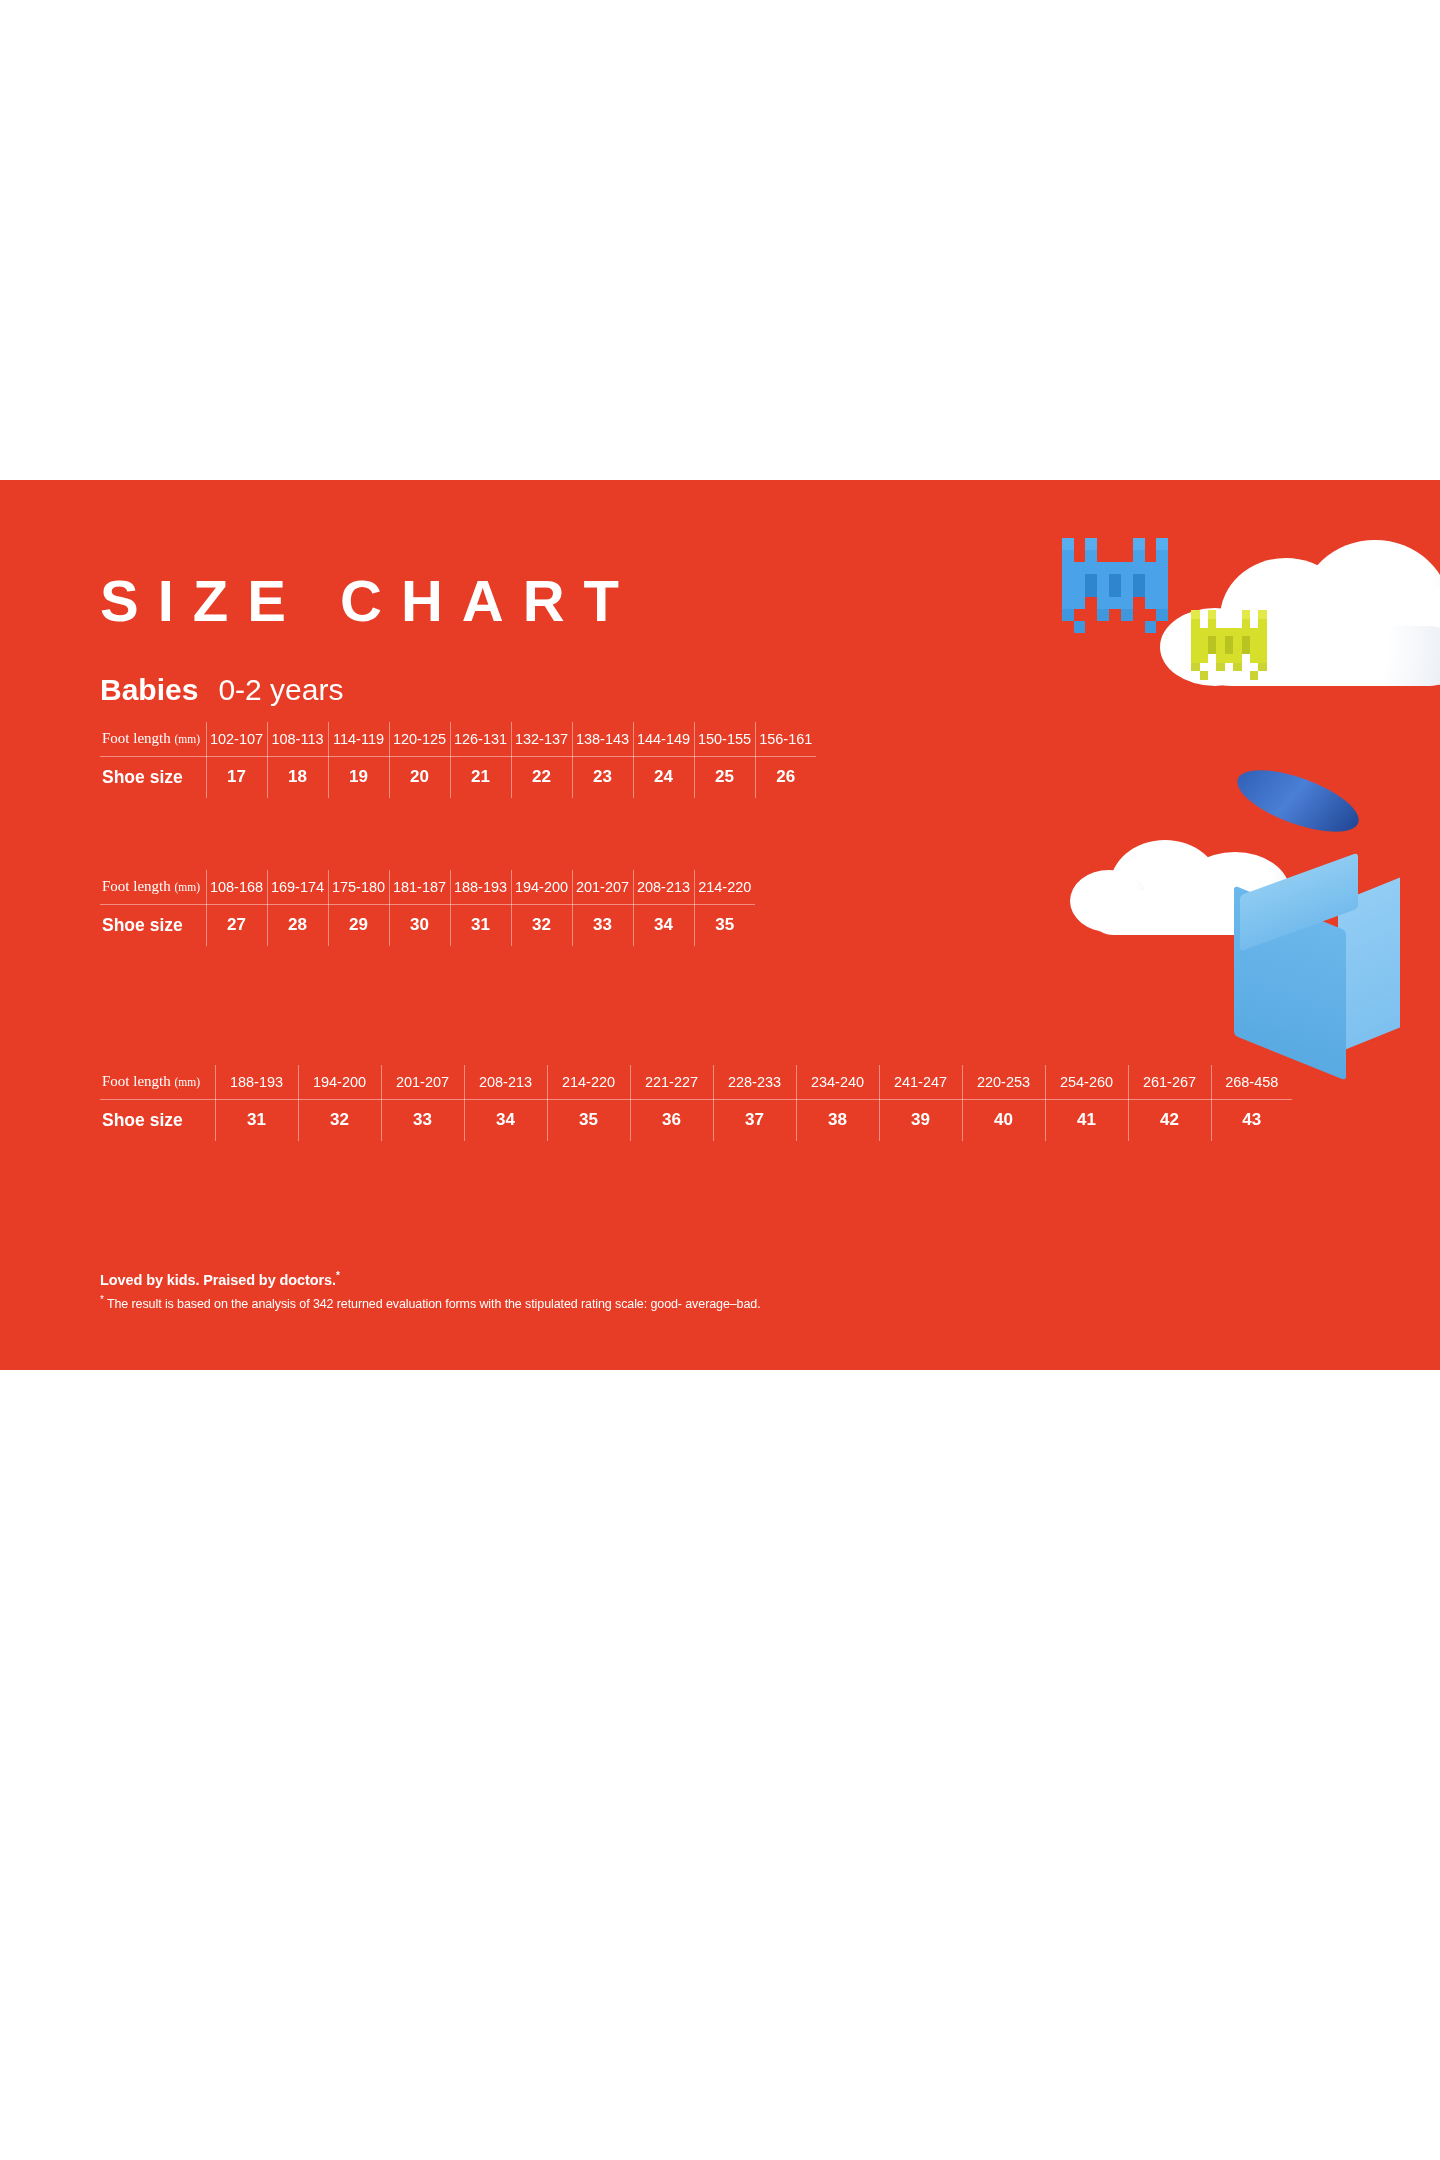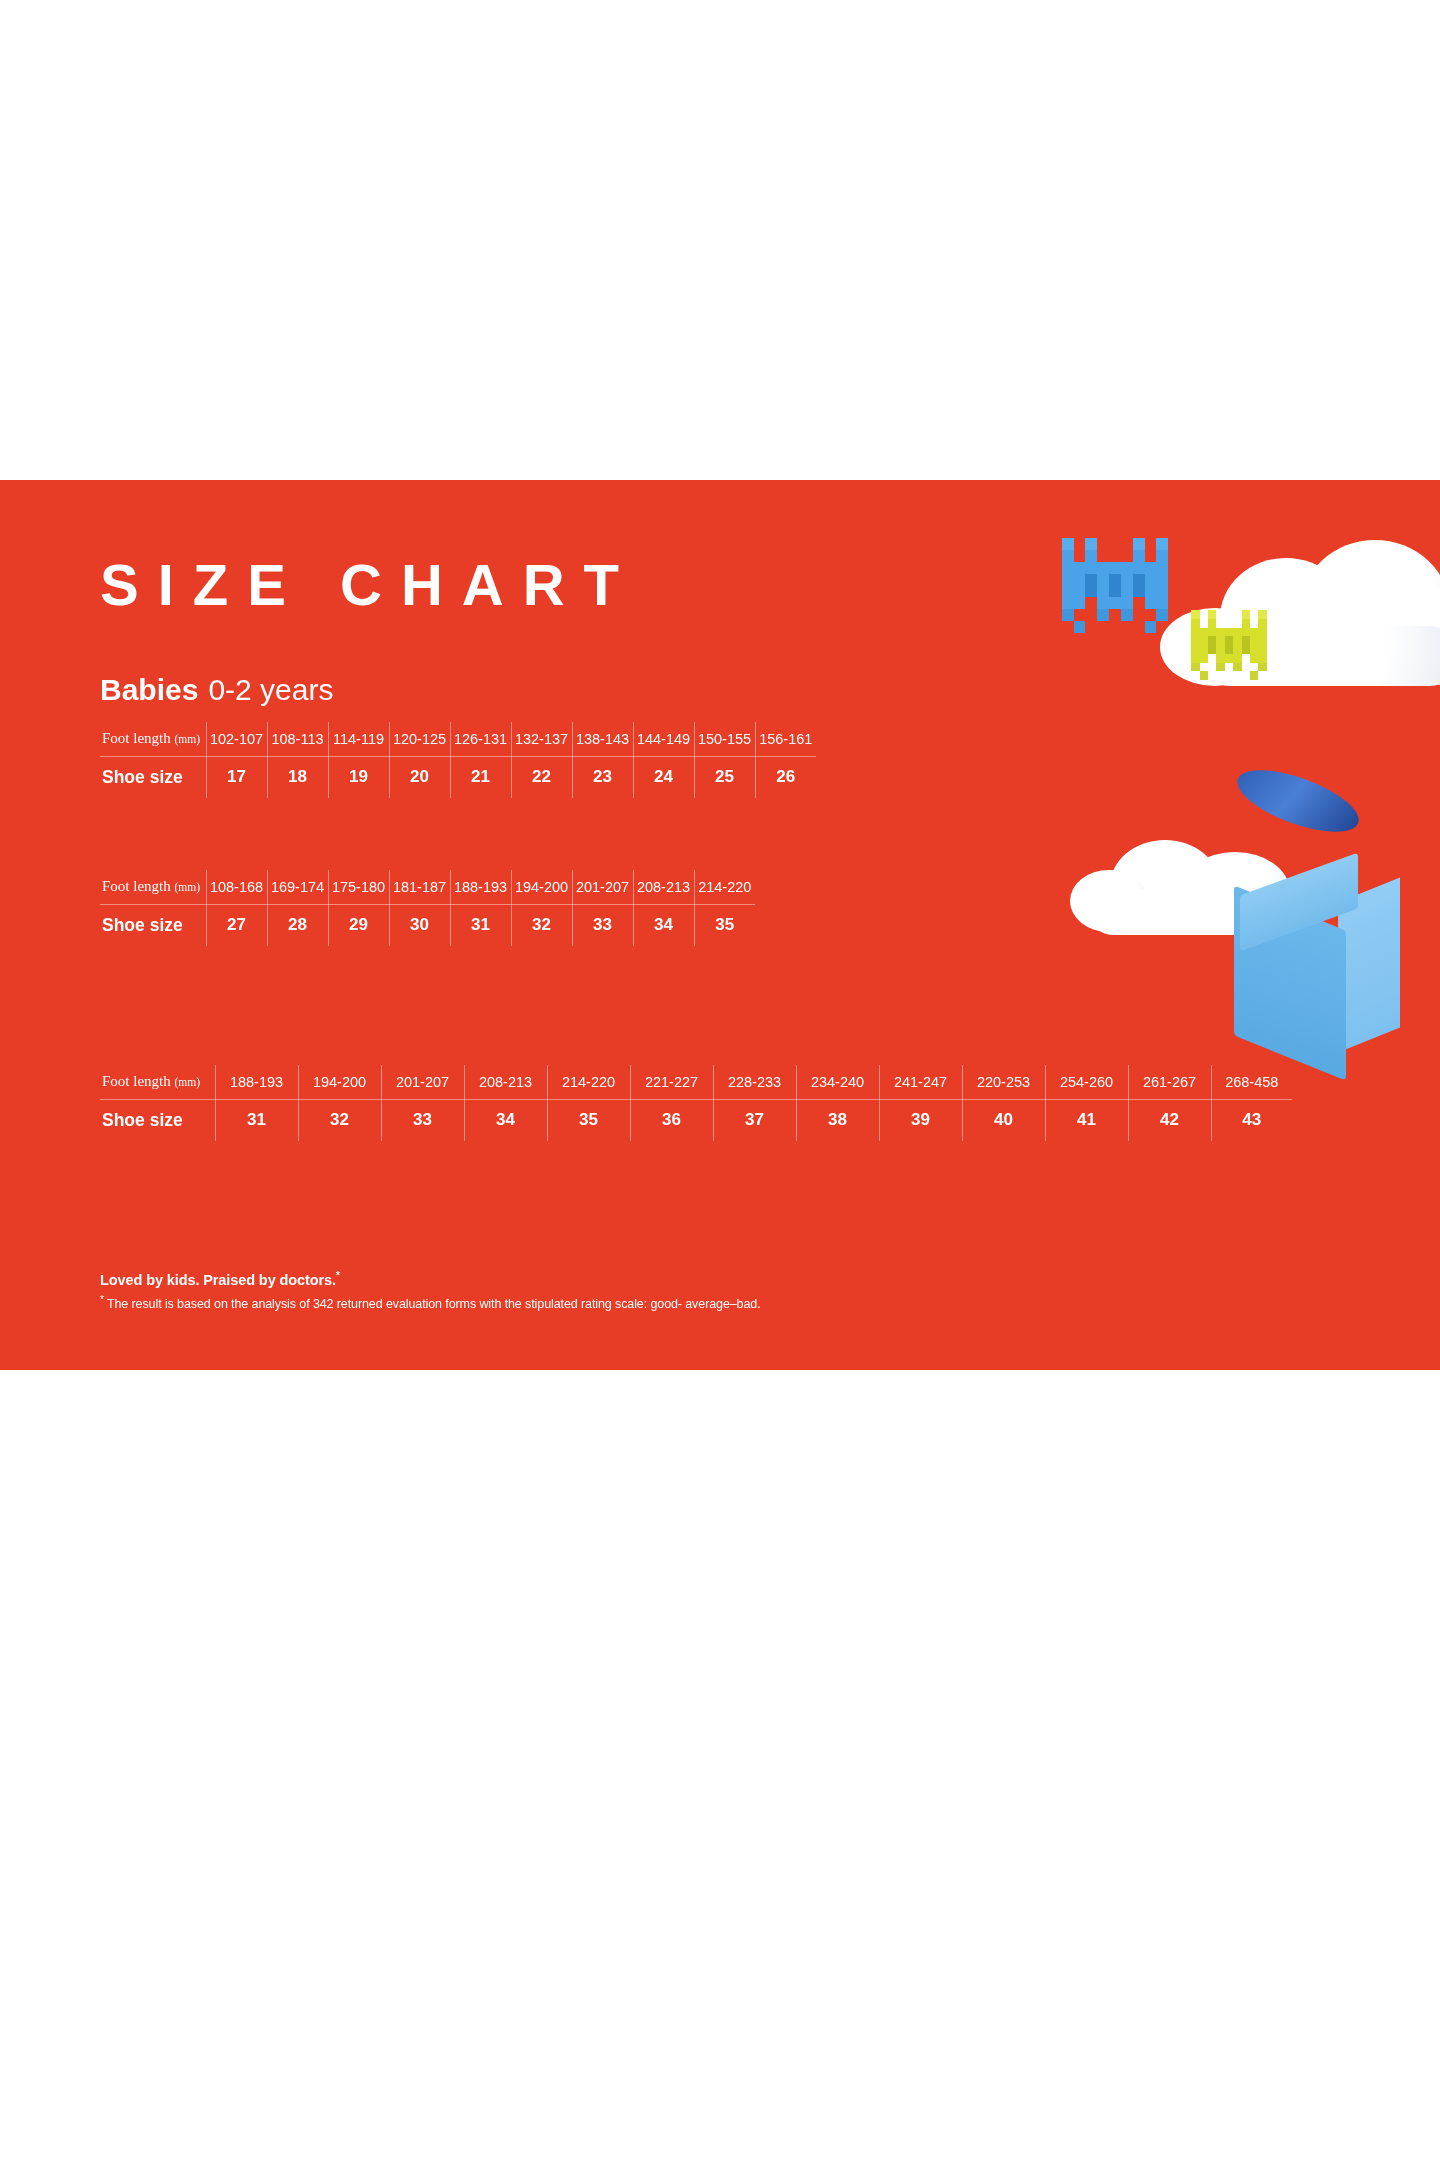--- a/index.html
+++ b/index.html
@@ -82,40 +82,40 @@
   .content {
     position: absolute;
     left: 100px;
     top: 0;
     width: 1250px;
   }
 
   .chart-title {
     position: absolute;
     left: 0;
-    top: 76px;
+    top: 92px;
     color: #ffffff;
     font-size: 58px;
     font-weight: 700;
     letter-spacing: 19px;
     line-height: 1;
     white-space: nowrap;
   }
 
   .section { position: absolute; left: 0; }
 
   .section-heading {
     color: #ffffff;
     font-size: 30px;
     line-height: 1;
     margin-bottom: 17px;
     white-space: nowrap;
   }
   .section-heading .grp { font-weight: 700; }
-  .section-heading .age { font-weight: 400; margin-left: 10px; }
+  .section-heading .age { font-weight: 400; margin-left: 20px; }
 
   table.size-table {
     border-collapse: collapse;
     table-layout: fixed;
   }
   table.size-table td {
     color: #ffffff;
     text-align: center;
     white-space: nowrap;
     border-right: 1px solid rgba(255,255,255,0.42);

